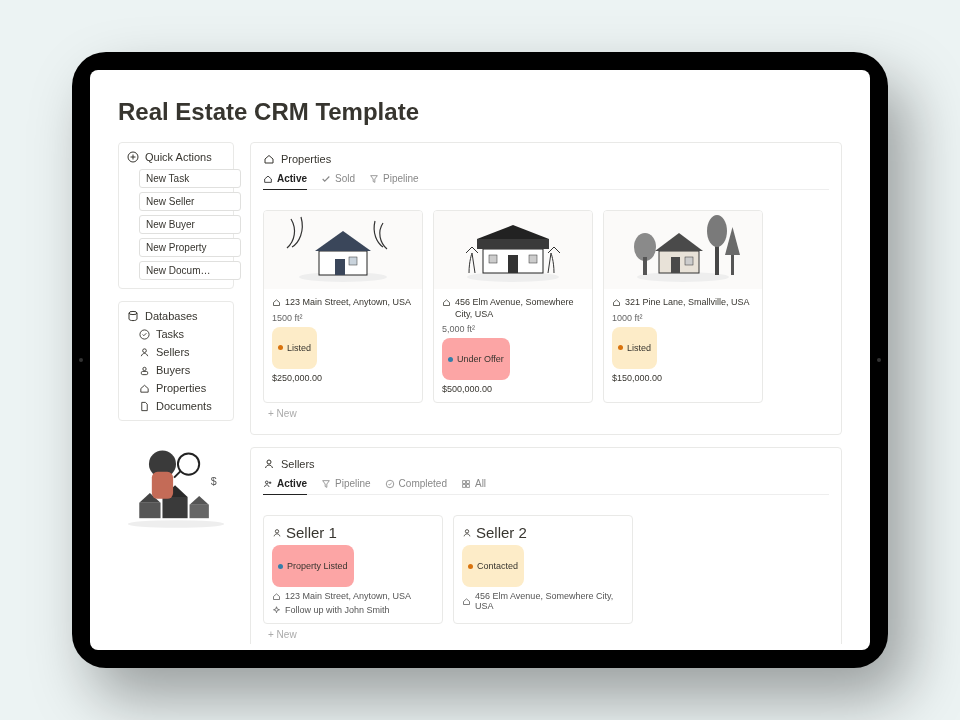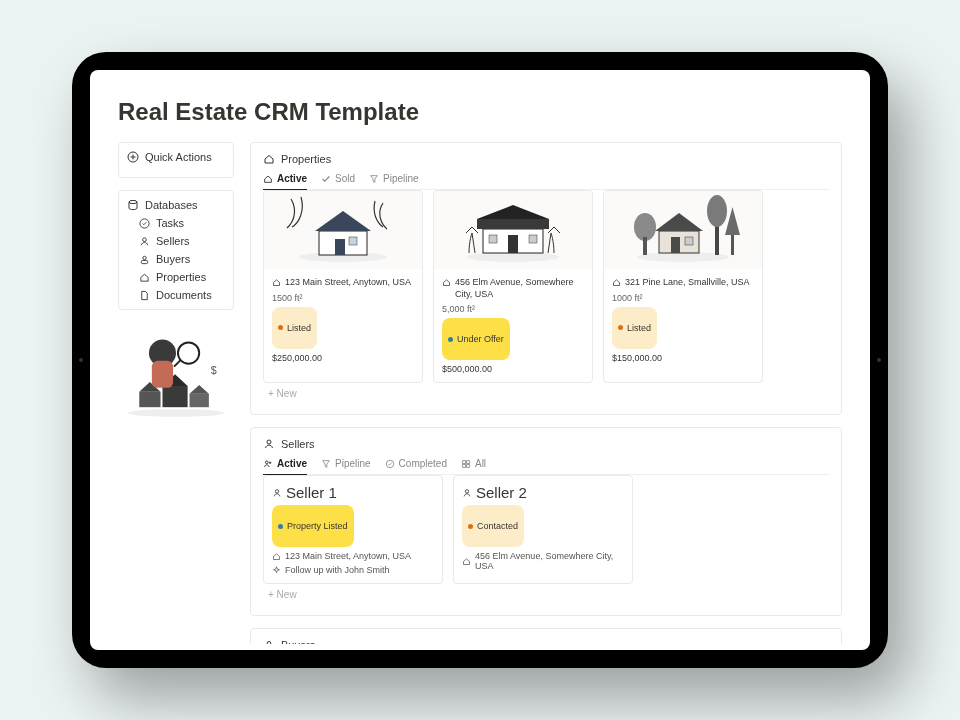--- a/index.html
+++ b/index.html
@@ -18,36 +18,36 @@
 .qa-btn{border:1px solid #e0e0de;border-radius:3px;padding:3px 6px;font-size:10px;text-align:left;overflow:hidden;text-overflow:ellipsis;white-space:nowrap;background:#fff;cursor:pointer;width:88px}
 .db-list{display:flex;flex-direction:column;gap:6px;padding-left:12px;font-size:11px}
 .db-item{display:flex;align-items:center;gap:6px;cursor:pointer}
 .db-item svg{width:11px;height:11px;flex-shrink:0}
 .illus{margin-top:4px}
 .illus svg{width:100%;height:auto}
 .main{flex:1;display:flex;flex-direction:column;gap:12px;overflow:hidden}
 .block{border:1px solid #e9e9e7;border-radius:4px;padding:10px 12px}
 .b-title{display:flex;align-items:center;gap:6px;font-size:11px;margin-bottom:8px}
 .b-title svg{width:12px;height:12px}
-.tabs{display:flex;gap:14px;border-bottom:1px solid #eee;margin-bottom:0}
+.tabs{display:flex;gap:14px;border-bottom:1px solid #eee;margin-bottom:20px}
 .tab{display:flex;align-items:center;gap:4px;font-size:10px;color:#888;padding-bottom:5px;cursor:pointer}
 .tab.active{color:#222;font-weight:600;border-bottom:1.5px solid #222;margin-bottom:-1px}
 .tab svg{width:10px;height:10px}
 .cards{display:flex;gap:10px}
 .card{border:1px solid #e9e9e7;border-radius:4px;width:158px;overflow:hidden}
 .thumb{height:78px;background:#fbfaf9;display:flex;align-items:center;justify-content:center}
 .thumb svg{width:120px;height:70px}
 .card-body{padding:8px;display:flex;flex-direction:column;gap:4px}
 .addr{display:flex;align-items:flex-start;gap:4px;font-size:9px;line-height:1.3}
 .addr svg{width:9px;height:9px;flex-shrink:0;margin-top:1px}
 .meta{font-size:9px;color:#666}
 .pill{display:inline-flex;align-items:center;gap:4px;font-size:9px;padding:16px 6px;border-radius:8px;width:fit-content;white-space:nowrap}
 .pill .bullet{width:5px;height:5px;border-radius:50%}
 .orange{background:#fdecc8}.orange .bullet{background:#d9730d}
-.blue{background:#fde047}.blue .bullet{background:#337ea9}
+.blue{background:#fca5a5}.blue .bullet{background:#337ea9}
 .price{font-size:9px}
 .newrow{color:#aaa;font-size:10px;padding:5px;cursor:pointer}
 .scards{display:flex;gap:10px}
 .scard{border:1px solid #e9e9e7;border-radius:4px;width:162px;padding:8px;display:flex;flex-direction:column;gap:4px}
 .sname{display:flex;align-items:center;gap:4px;font-size:15px}
 .sname svg{width:10px;height:10px}
 .sline{display:flex;align-items:center;gap:4px;font-size:9px;color:#555}
 .sline svg{width:9px;height:9px;flex-shrink:0}
 </style>
 </head>
@@ -119,20 +119,27 @@
 <div class="cols">
 
 <div class="side">
   <div class="panel">
     <div class="p-head">
       <svg viewBox="0 0 12 12">
                   <use href="#i-plus-circle"></use>
                 </svg>
       <span>Quick Actions</span>
     </div>
+    <div class="qa-list" id="qa-list">
+                <div class="qa-btn">New Task</div>
+                <div class="qa-btn">New Seller</div>
+                <div class="qa-btn">New Buyer</div>
+                <div class="qa-btn">New Property</div>
+                <div class="qa-btn">New Docum…</div>
+              </div>
   </div>
   <div class="panel">
     <div class="p-head">
       <svg viewBox="0 0 12 12">
                   <use href="#i-db"></use>
                 </svg>
       <span>Databases</span>
     </div>
     <div class="db-list" id="db-list">
                 <div class="db-item">

